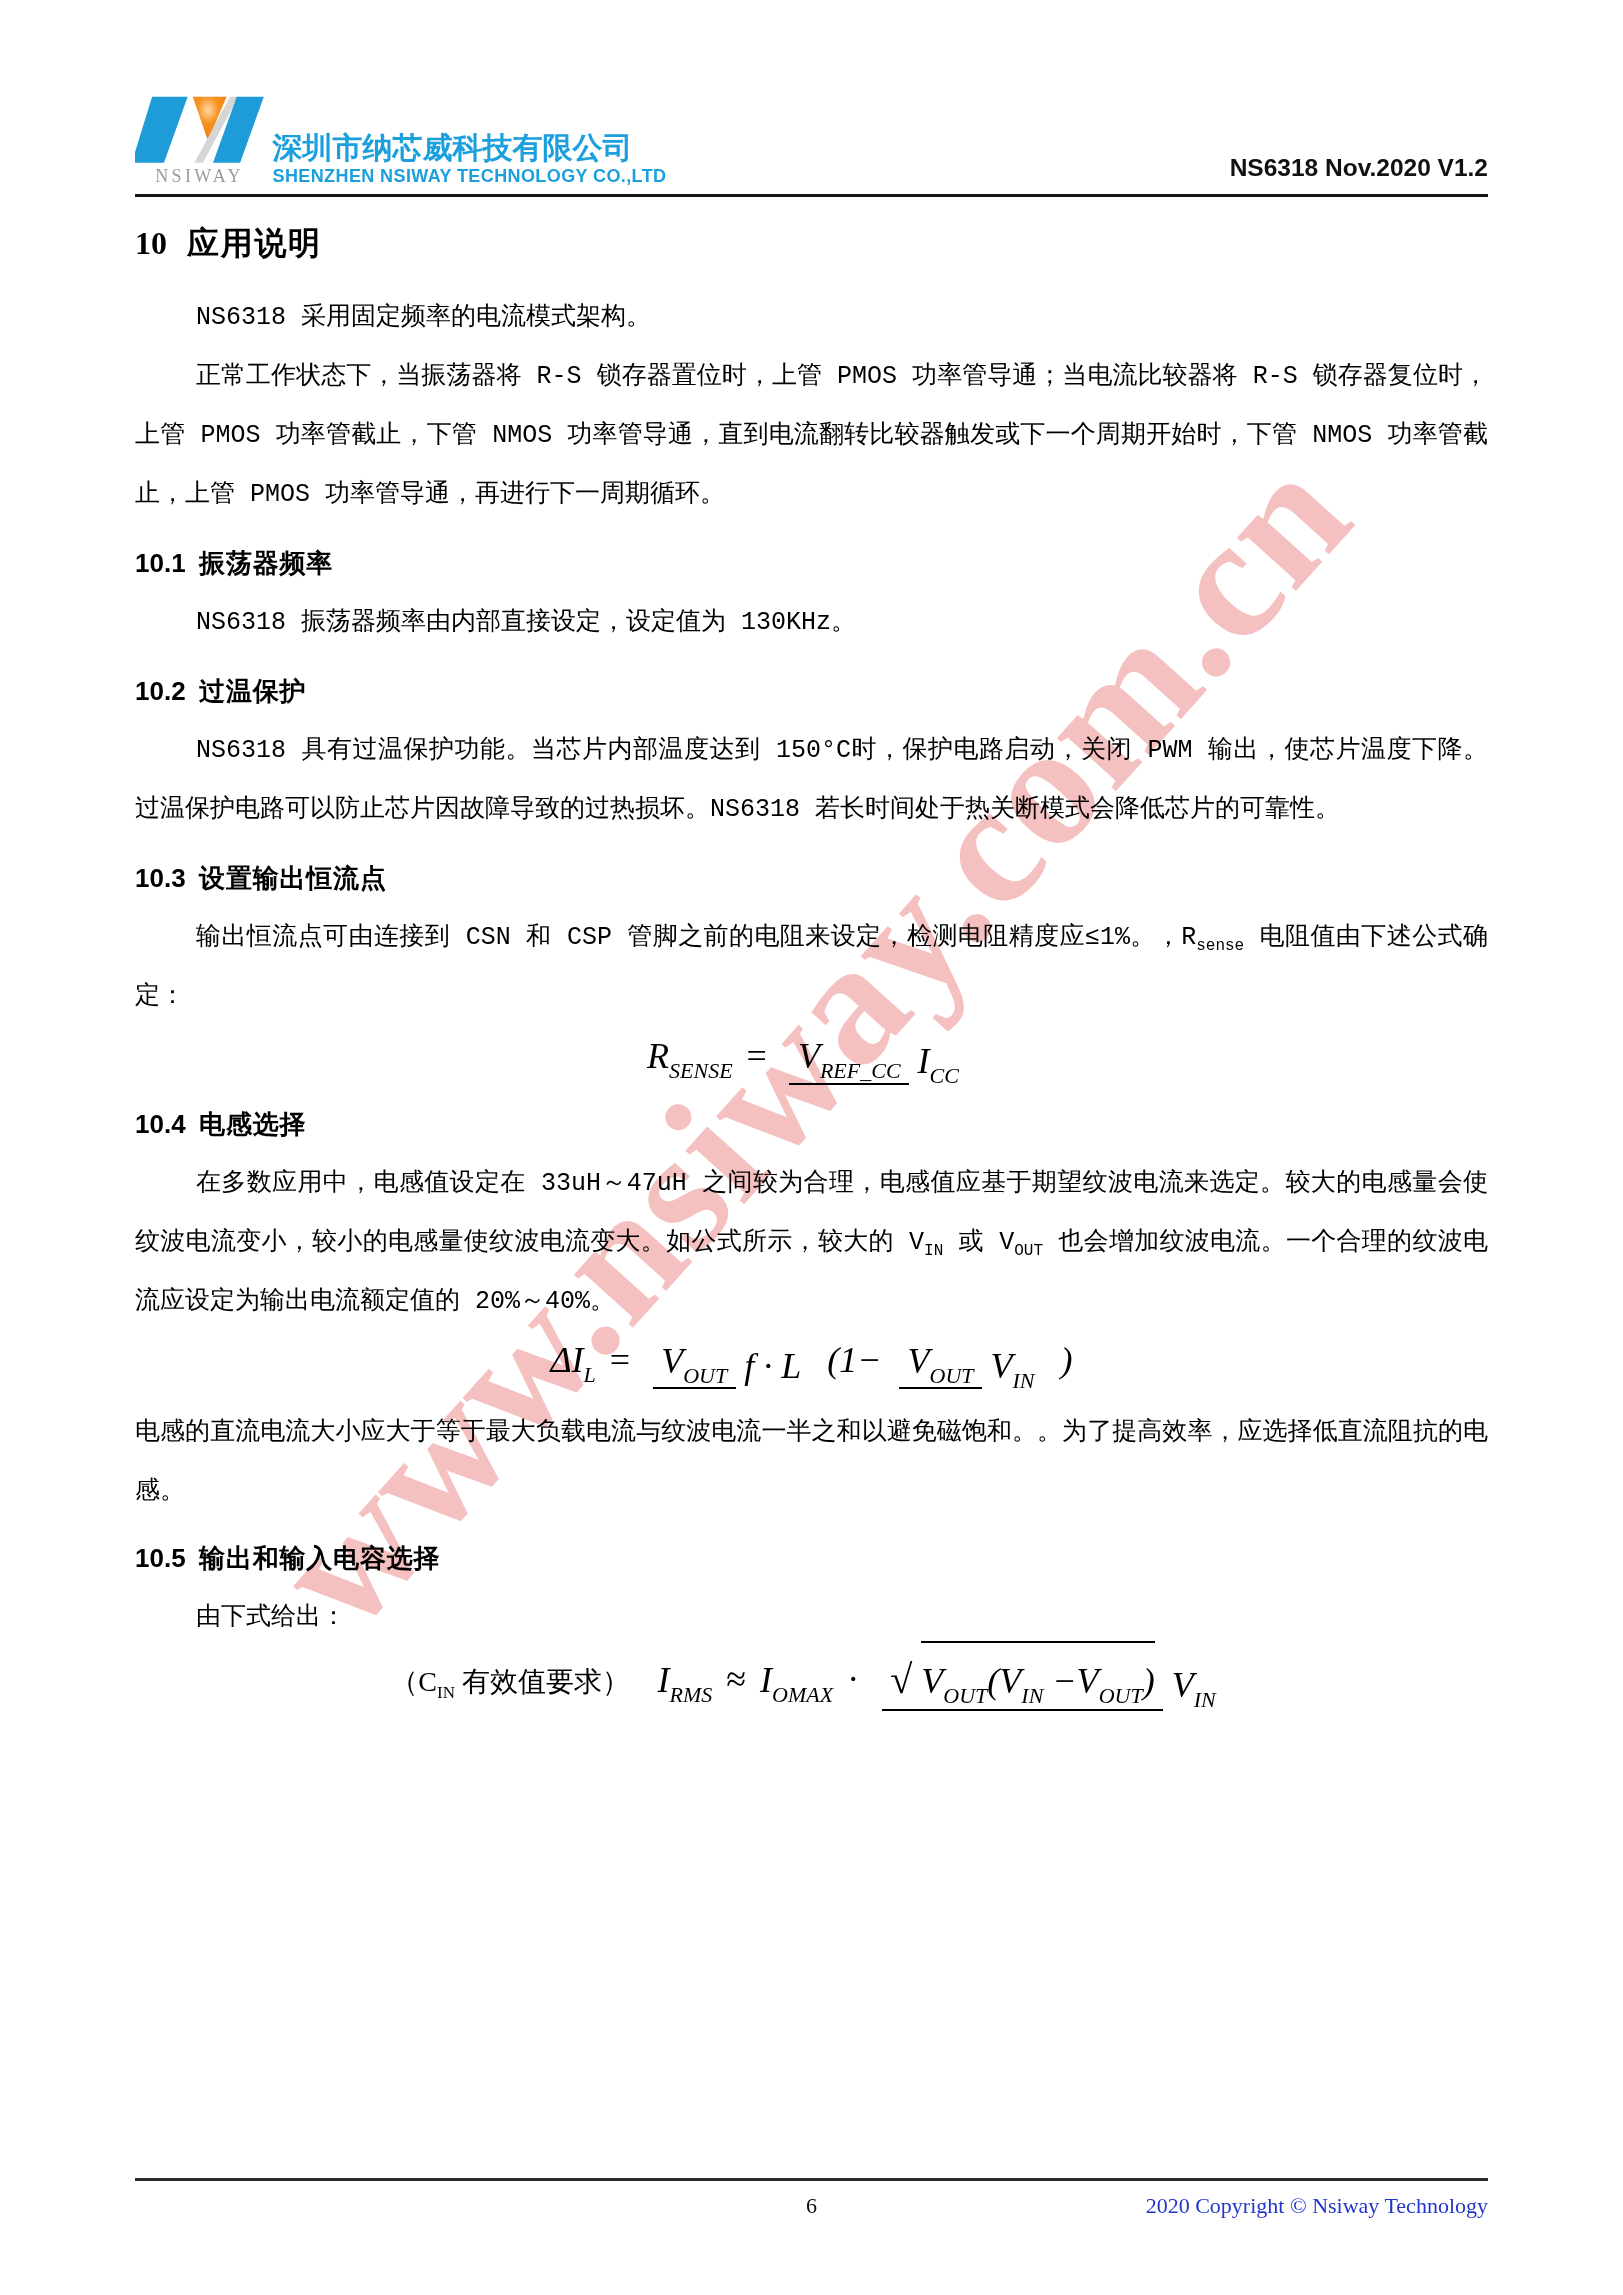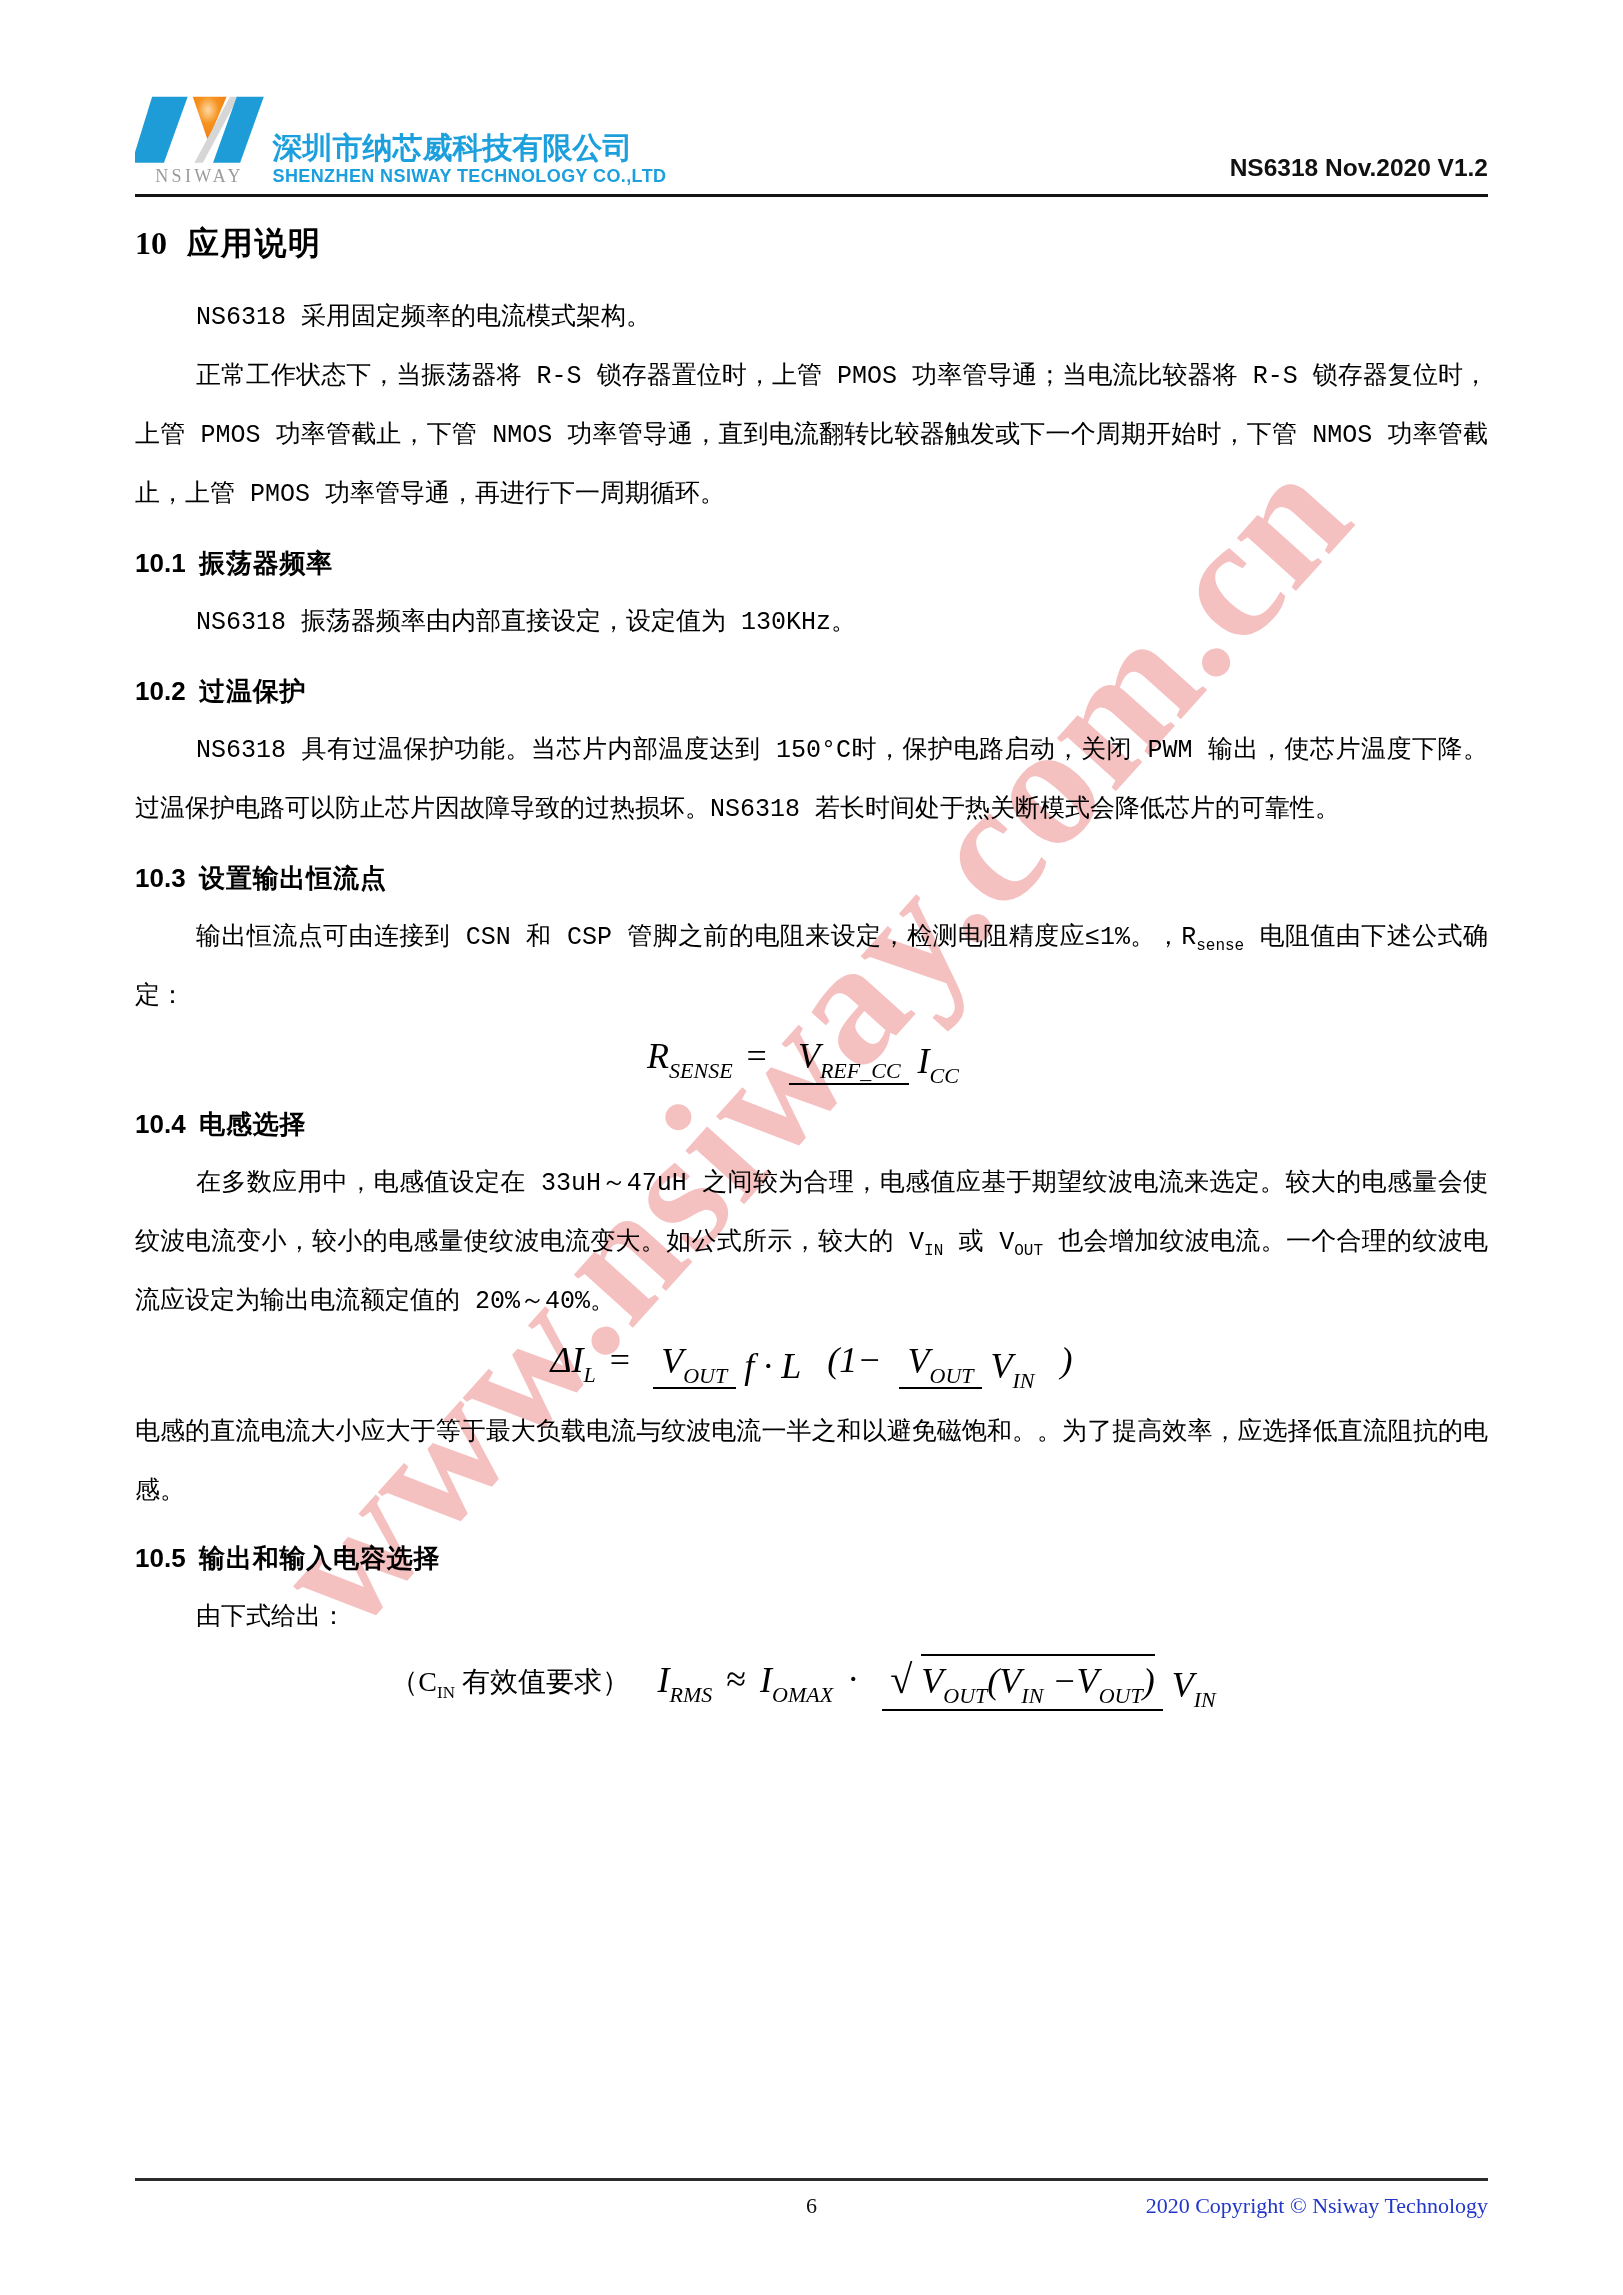--- a/index.html
+++ b/index.html
@@ -39,21 +39,21 @@
   
   .formula{ text-align:center;font-size:36px;margin:8.5px 0 12px;font-family:"Liberation Serif",serif;}
   .formula .mi{font-style:italic;}
   .formula sub{font-size:22px;font-style:italic;line-height:0;vertical-align:-10px;}
   .frac{display:inline-flex;flex-direction:row;align-items:center;vertical-align:middle;margin:0 8.5px;}
   .frac .fnum{border-bottom:2.5px solid #000;padding:1.7px 8.5px 5px;line-height:1.15;}
   .frac .fden{padding:5px 8.5px 0;line-height:1.15;}
   .cn-note{font-style:normal;font-size:28px;margin-right:18.6px;}
   .cn-note sub{font-style:normal;font-size:17px;vertical-align:-6.8px;}
   .radical{font-style:normal;font-size:1.12em;}
-  .oline{border-top:2.5px solid #000;padding-top:5px;margin-left:9px;}
+  .oline{border-top:2.5px solid #000;padding-top:18px;margin-left:9px;}
   .op{margin:0 5px;}
   
   .frule{position:absolute;top:2178px;left:135px;width:1353px;height:2.5px;background:#2b2b2b;z-index:1;}
   .footer-row{position:absolute;top:2193px;left:135px;width:1353px;height:42px;z-index:1;}
   .page-num{position:absolute;left:0;width:100%;text-align:center;font-size:22px;color:#111;}
   .copyright{position:absolute;right:0;font-size:22px;color:#2136c8;}
 </style>
 </head>
 <body>
 

